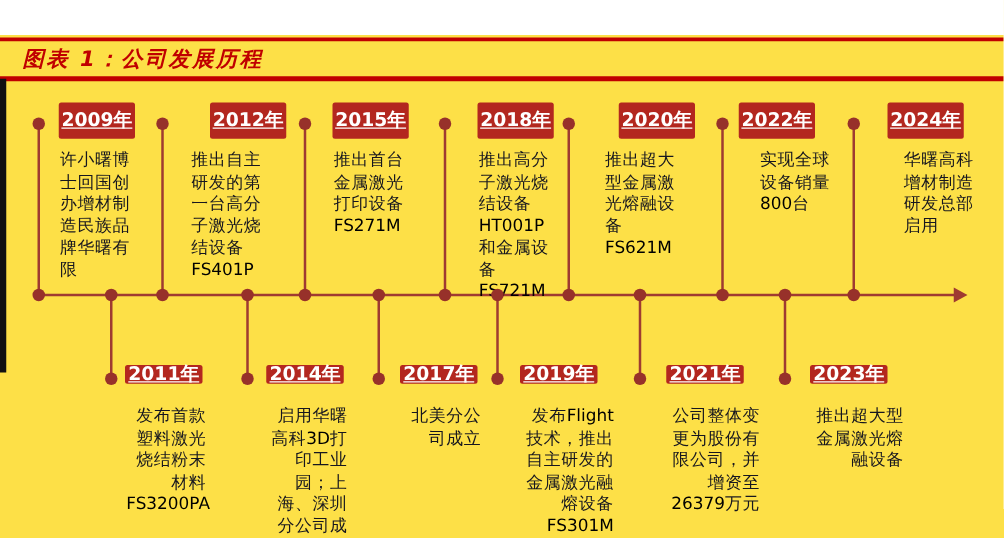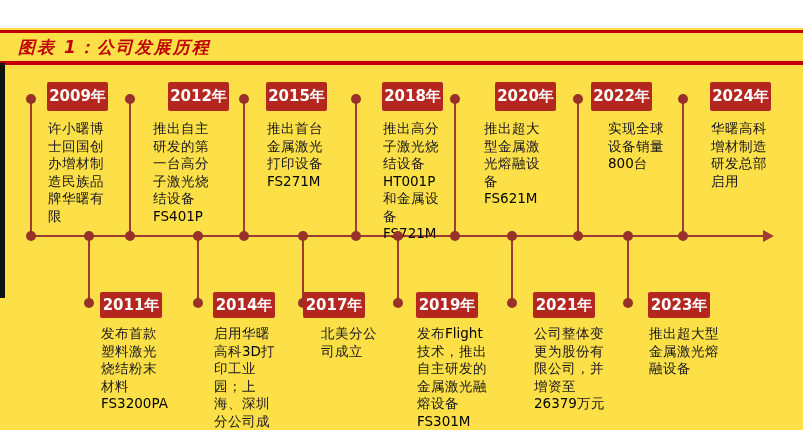--- a/index.html
+++ b/index.html
@@ -32,30 +32,30 @@
   .vline{position:absolute;width:2px;background:#9F3B31;left:-1px;}
   .event.top .vline{top:71px;height:137px;}
   .event.bottom .vline{top:208px;height:67px;}
   .dot{position:absolute;width:10px;height:10px;border-radius:50%;background:#97312A;left:-5px;}
   .dot.d-far-top{top:66px;}
   .dot.d-axis{top:203px;}
   .dot.d-far-bottom{top:270px;}
   .yearbox{
     position:absolute;background:#B3271F;color:#ffffff;text-align:center;
     font-weight:bold;font-size:15px;border-radius:2px;
-    display:flex;align-items:center;justify-content:center;white-space:nowrap;
+    display:flex;align-items:center;justify-content:center;white-space:nowrap;text-decoration:underline;
   }
   .event.top .yearbox{top:54px;width:61px;height:29px;}
-  .event.bottom .yearbox{top:264px;width:62px;height:26px;}
+  .event.bottom .yearbox{top:264px;width:62px;height:15px;}
   .desc{
     position:absolute;color:#16161F;font-size:13.5px;line-height:17.5px;
     letter-spacing:0.5px;word-break:break-all;
   }
   .event.top .desc{top:92px;width:58px;}
-  .event.bottom .desc{top:297px;}
+  .event.bottom .desc{top:297px;text-align:right;}
   .desc strong{font-weight:normal;color:#000;letter-spacing:0;word-break:keep-all;white-space:nowrap;}
 </style>
 </head>
 <body>
 
 <div class="stage">
 
   <div class="rule-top"></div>
   <div class="fig-title">图表 1：公司发展历程</div>
   <div class="rule-title"></div>
@@ -110,21 +110,21 @@
     <div class="dot d-axis"></div>
     <div class="yearbox" style="left:13px">2022年</div>
     <div class="desc rich-ascii" style="left:30px">实现全球设备销量<strong>800</strong>台</div>
   </div>
 
   <div class="event top" style="left:683px">
     <div class="vline"></div>
     <div class="dot d-far-top"></div>
     <div class="dot d-axis"></div>
     <div class="yearbox" style="left:27px">2024年</div>
-    <div class="desc rich-ascii" style="left:28px">华曙高科增材制造研发总部启用</div>
+    <div class="desc rich-ascii" style="left:40px">华曙高科增材制造研发总部启用</div>
   </div>
 
   <div class="event bottom" style="left:89px">
     <div class="vline"></div>
     <div class="dot d-axis"></div>
     <div class="dot d-far-bottom"></div>
     <div class="yearbox" style="left:11px">2011年</div>
     <div class="desc rich-ascii" style="left:12px;width:64px">发布首款塑料激光烧结粉末材料<strong>FS3200PA</strong></div>
   </div>
 
@@ -133,21 +133,21 @@
     <div class="dot d-axis"></div>
     <div class="dot d-far-bottom"></div>
     <div class="yearbox" style="left:15px">2014年</div>
     <div class="desc rich-ascii" style="left:16px;width:64px">启用华曙高科<strong>3D</strong>打印工业园；上海、深圳分公司成立</div>
   </div>
 
   <div class="event bottom" style="left:303px">
     <div class="vline"></div>
     <div class="dot d-axis"></div>
     <div class="dot d-far-bottom"></div>
-    <div class="yearbox" style="left:0">2017年</div>
+    <div class="yearbox" style="left:17px">2017年</div>
     <div class="desc rich-ascii" style="left:18px;width:64px">北美分公司成立</div>
   </div>
 
   <div class="event bottom" style="left:398px">
     <div class="vline"></div>
     <div class="dot d-axis"></div>
     <div class="dot d-far-bottom"></div>
     <div class="yearbox" style="left:18px">2019年</div>
     <div class="desc rich-ascii" style="left:19px;width:74px">发布<strong>Flight</strong>技术，推出自主研发的金属激光融熔设备<strong>FS301M</strong></div>
   </div>

